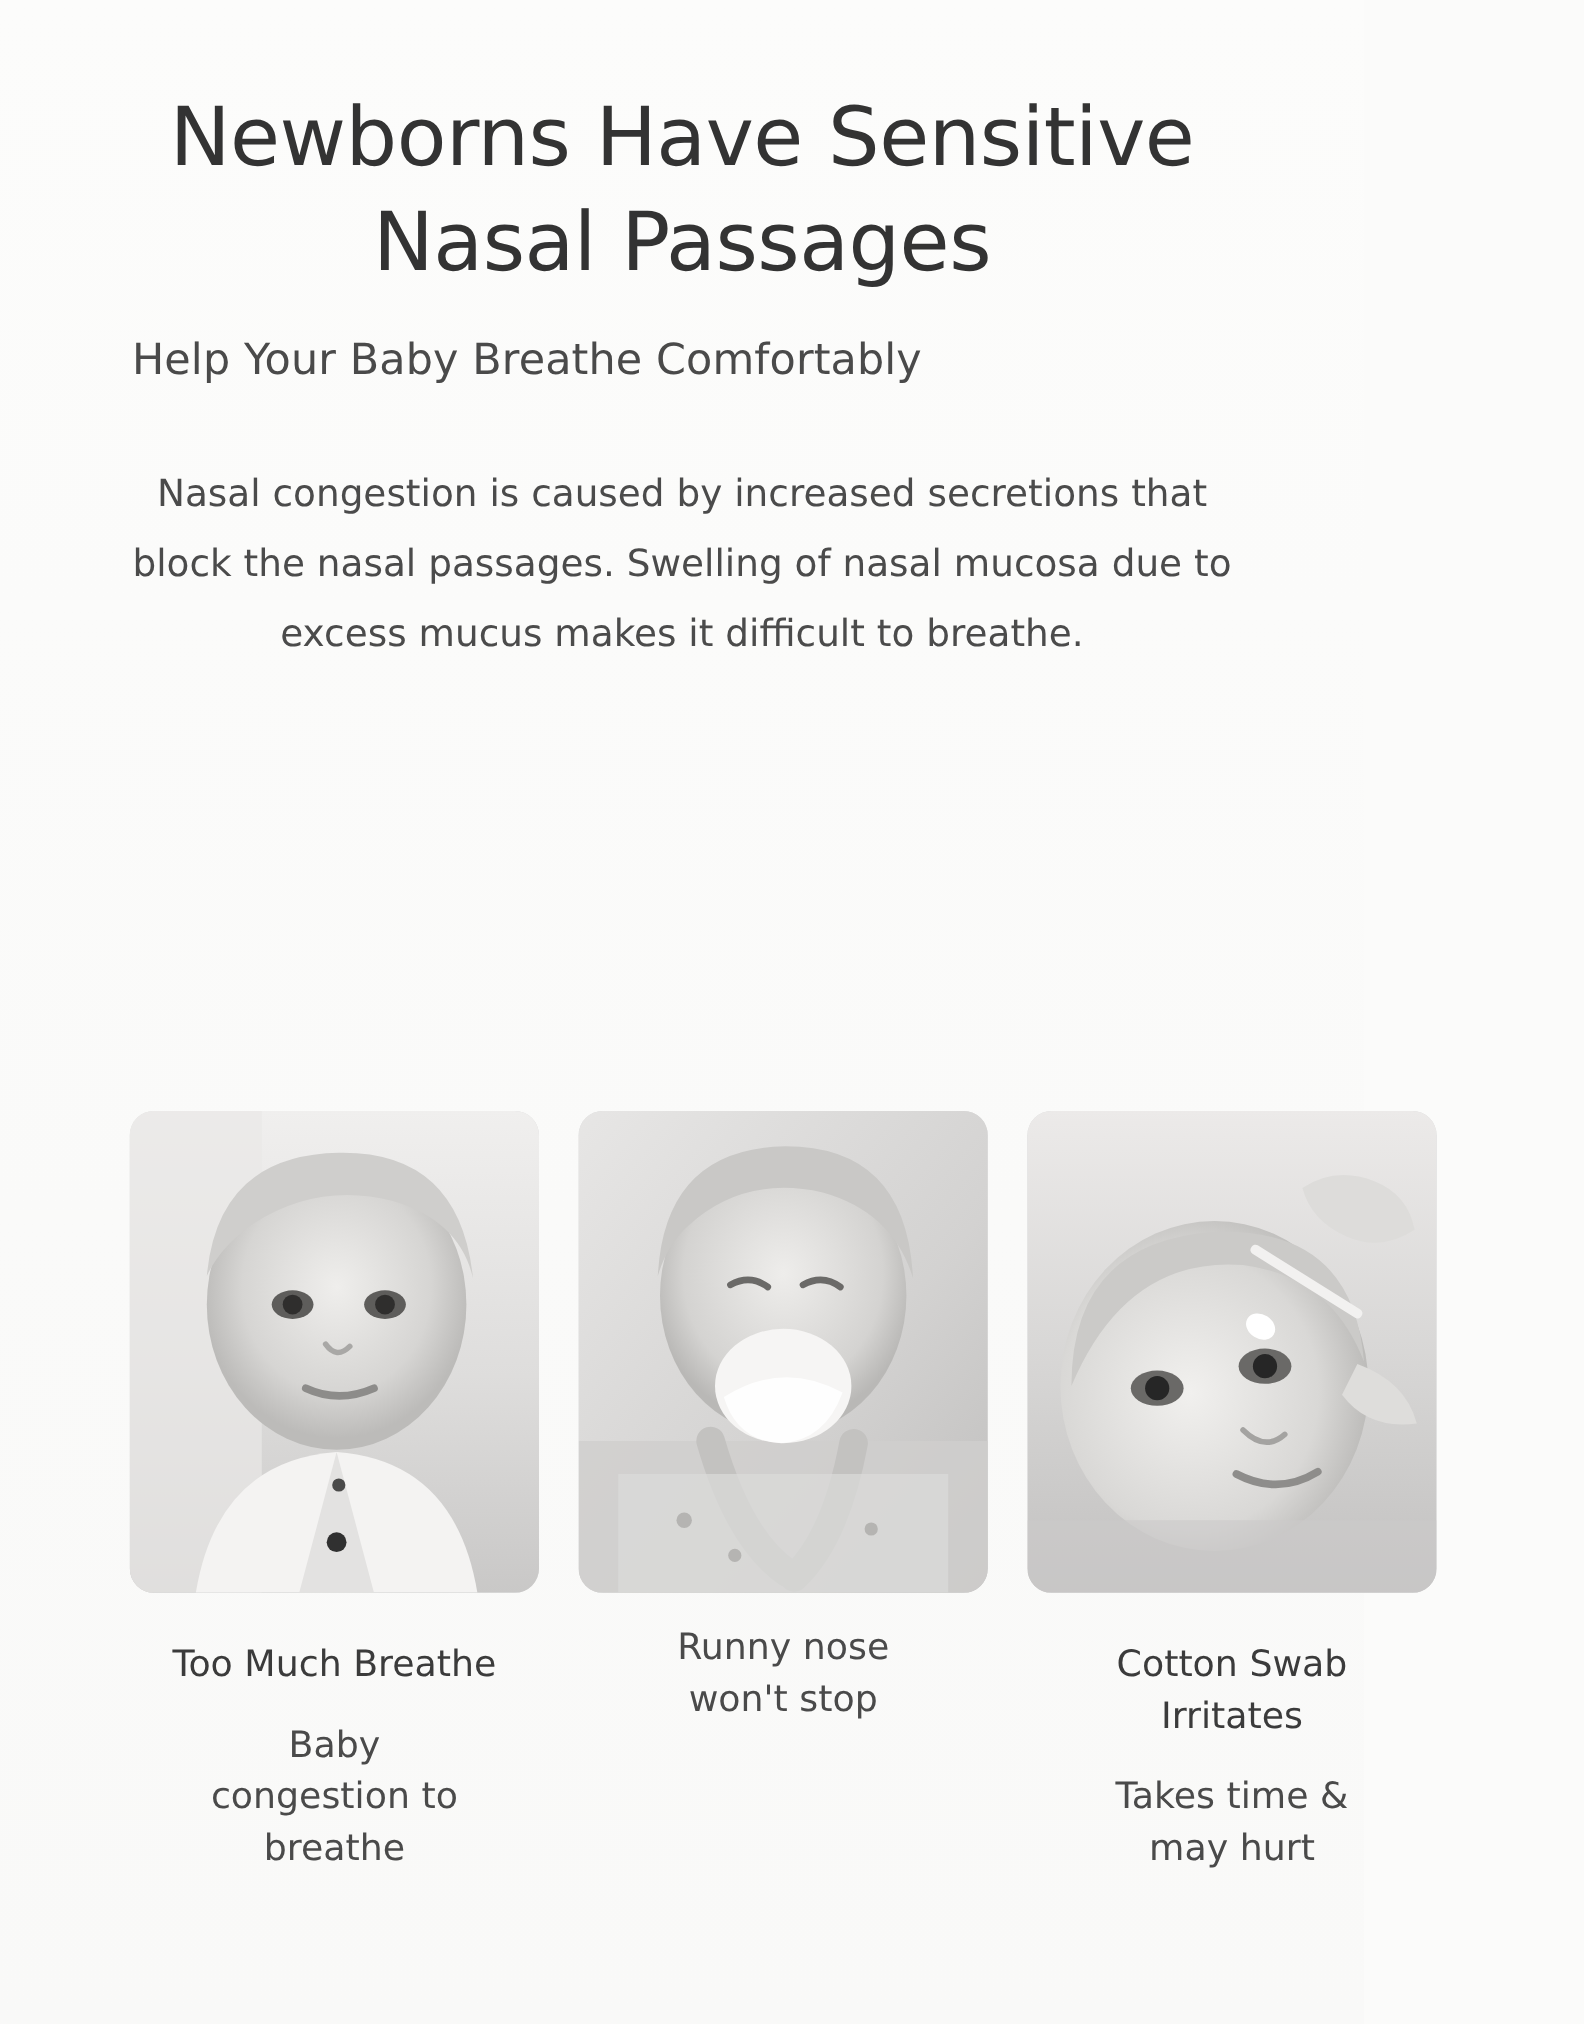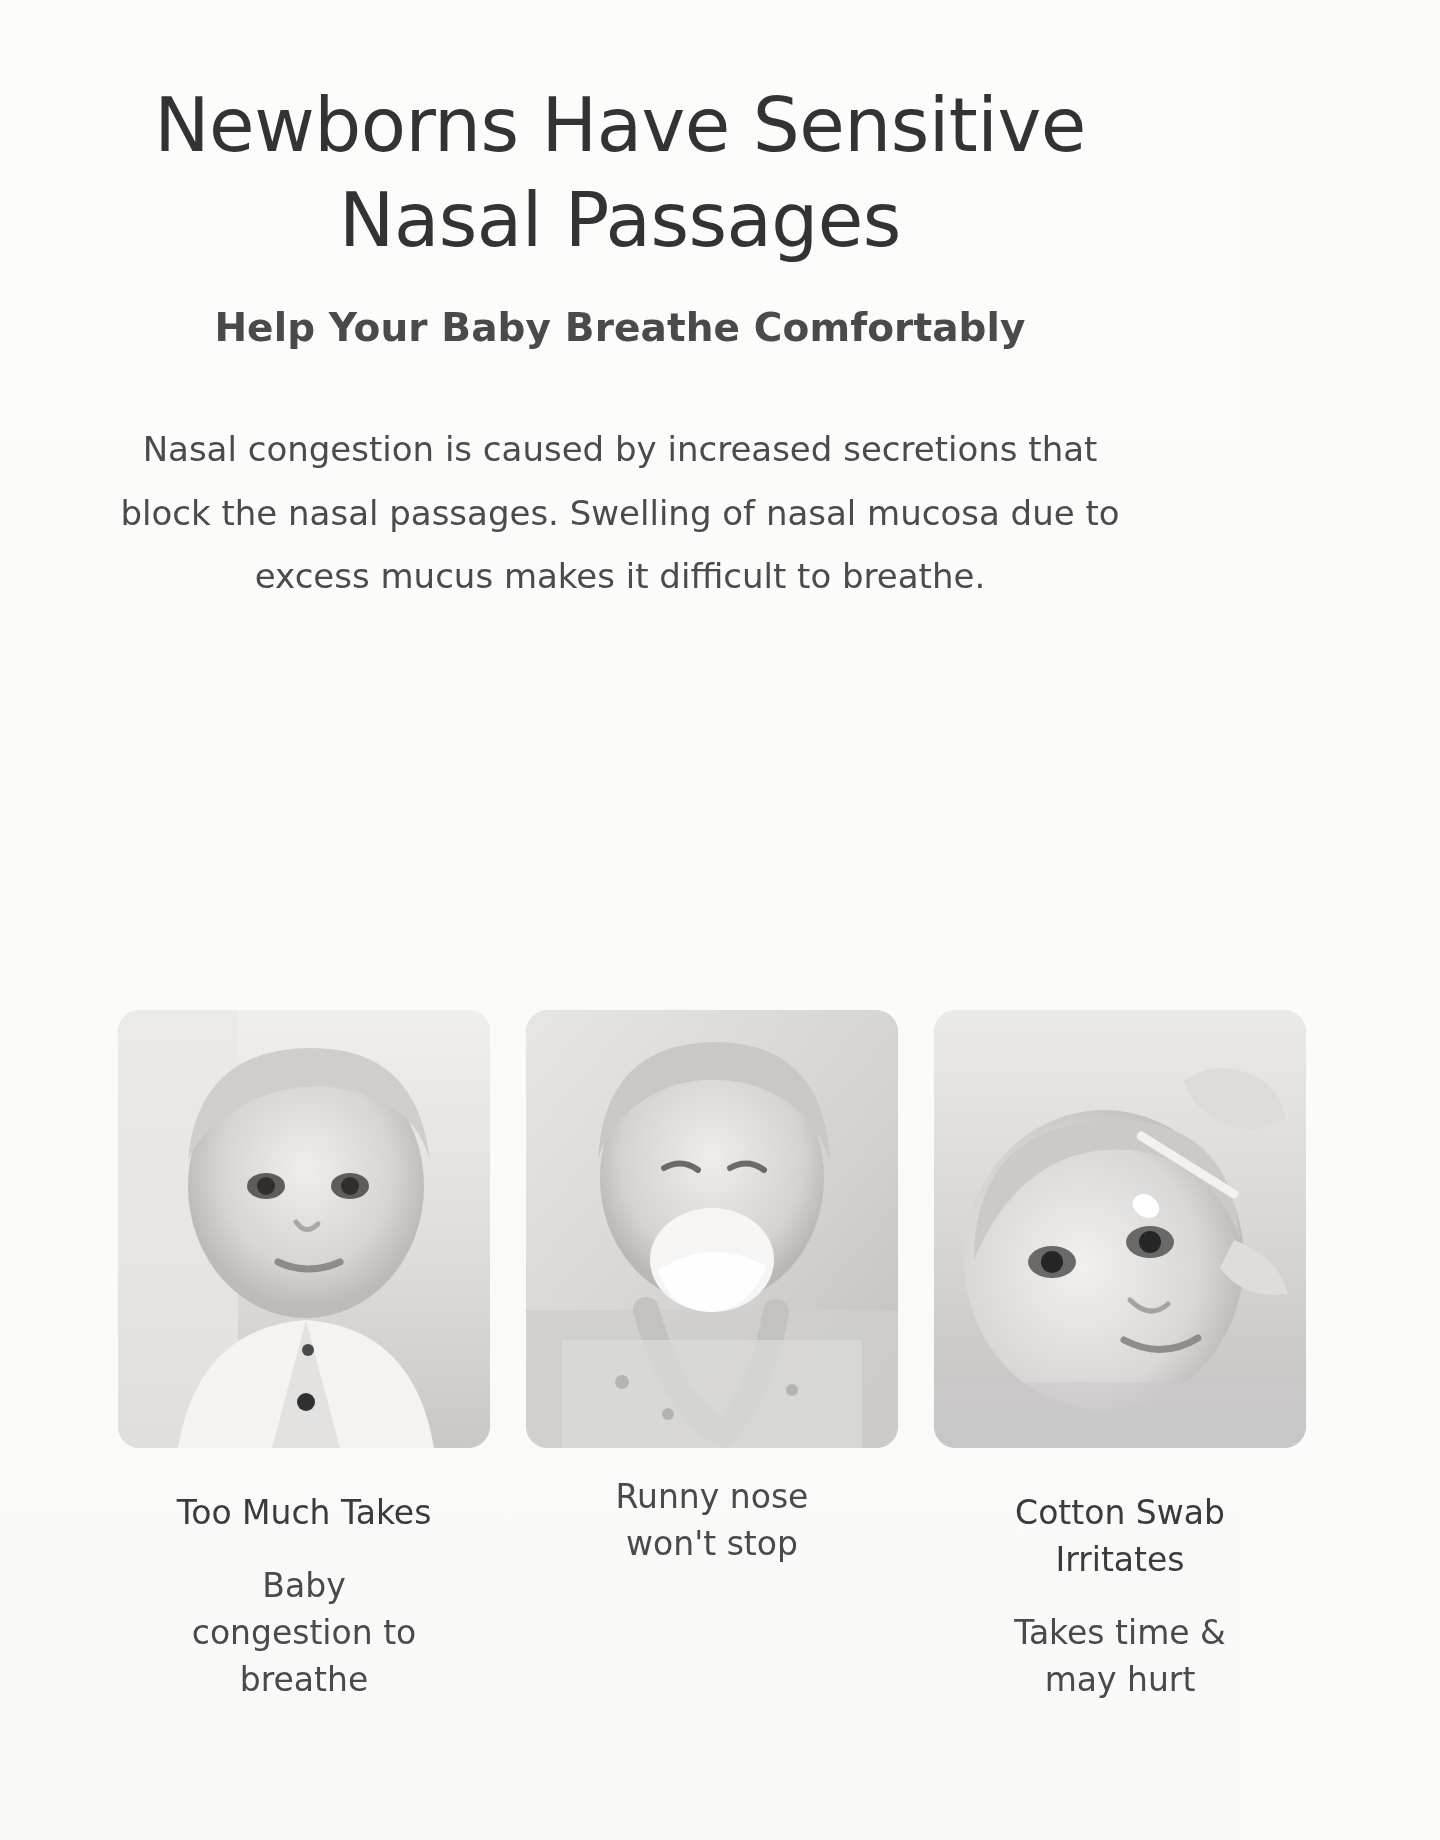--- a/index.html
+++ b/index.html
@@ -28,23 +28,22 @@
     font-size: 74px;
     line-height: 1.28;
     text-align: center;
     color: #333333;
     letter-spacing: -0.5px;
     padding-top: 78px;
     margin: 0;
   }
   .subhead {
     font-family: "DejaVu Sans", sans-serif;
-    font-weight: 700;
+    font-weight: 400;
     font-size: 39px;
-    text-align: center;
     color: #4a4a4a;
     margin: 38px 0 0 0;
     letter-spacing: 0.1px;
   }
   .body-copy {
     font-family: "DejaVu Sans", sans-serif;
     font-weight: 400;
     font-size: 34px;
     line-height: 1.86;
     text-align: center;
@@ -135,21 +134,21 @@
           <ellipse cx="232" cy="176" rx="19" ry="13" fill="#5e5d5b"></ellipse>
           <ellipse cx="232" cy="176" rx="9" ry="9" fill="#2f2e2d"></ellipse>
           <path d="M178 212 q10 14 22 2" stroke="#a9a8a6" stroke-width="5" fill="none" stroke-linecap="round"></path>
           <path d="M160 252 q30 14 62 0" stroke="#8d8c8a" stroke-width="7" fill="none" stroke-linecap="round"></path>
           <path d="M60 438 q20 -120 128 -128 q108 8 128 128 Z" fill="#f4f3f2"></path>
           <path d="M188 310 l-34 128 h68 Z" fill="#e3e2e1"></path>
           <circle cx="188" cy="392" r="9" fill="#303030"></circle>
           <circle cx="190" cy="340" r="6" fill="#4a4a4a"></circle>
         </svg>
       </div>
-      <div class="card-title">Too Much Takes</div>
+      <div class="card-title">Too Much Breathe</div>
       <div class="card-desc">Baby congestion to breathe</div>
     </div>
 
     <div class="card card-2">
       <div class="photo">
         <svg viewBox="0 0 372 438" preserveAspectRatio="xMidYMid slice" aria-hidden="true">
           <defs>
             <linearGradient id="g2" x1="0" y1="0" x2="1" y2="1">
               <stop offset="0%" stop-color="#e7e6e5"></stop>
               <stop offset="60%" stop-color="#d3d2d1"></stop>

